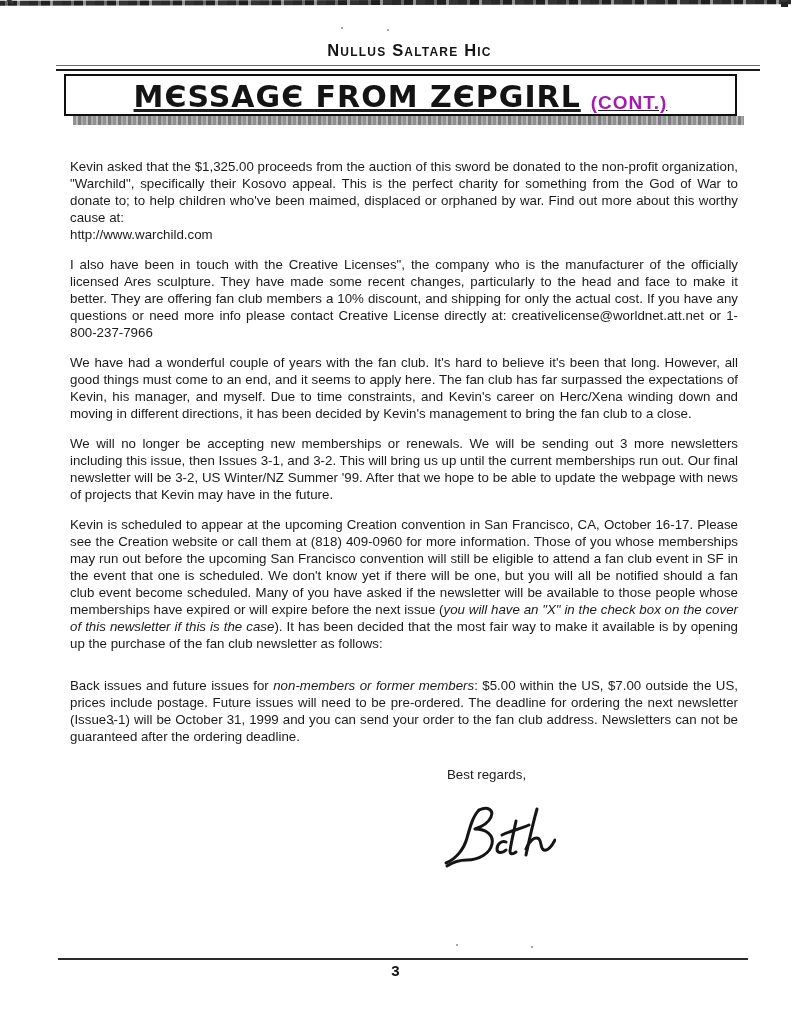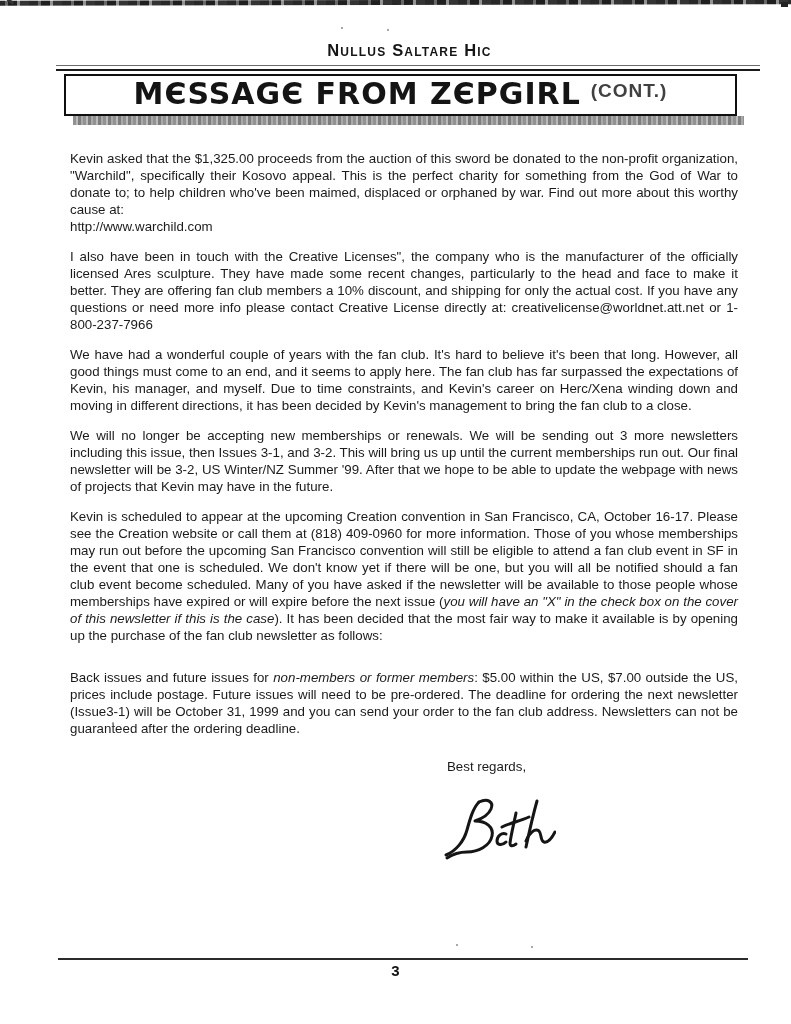--- a/index.html
+++ b/index.html
@@ -22,38 +22,38 @@
     position:absolute; top:41px; left:14px; width:100%; text-align:center;
     font-weight:bold; font-variant:small-caps; font-size:16.5px; letter-spacing:1.2px; color:#151515;
   }
   .double-rule {
     position:absolute; top:65px; left:56px; width:704px; height:3px;
     border-top:1px solid #6a6a6a; border-bottom:2px solid #1a1a1a;
   }
   .titlebox {
     position:absolute; top:74px; left:64px; width:669px; height:38px;
     border:2px solid #0f0f0f; background:#fff;
-    display:flex; align-items:flex-start; justify-content:center; gap:10px;
+    display:flex; align-items:flex-end; justify-content:center; gap:10px;text-decoration:underline;
   }
   .title-main {
     font-family:"DejaVu Sans",sans-serif; font-weight:bold;
     font-size:30px; letter-spacing:1px; color:#141414; white-space:nowrap;
   }
-  .title-suffix { font-weight:bold; font-size:19px; letter-spacing:1px; color:#404040; padding-top:4px; }
+  .title-suffix { font-weight:bold; font-size:19px; letter-spacing:1px; color:#a21caf; padding-top:4px; }
   .titlebox-shadow {
     position:absolute; top:116px; left:73px; width:671px; height:9px;
     background:repeating-linear-gradient(90deg,#858585 0 3px,#b3b3b3 3px 5px,#6f6f6f 5px 8px,#a0a0a0 8px 10px);
     opacity:.9;
   }
 
   .letter-body {
     position:absolute; top:146px; left:70px; width:668px;
     font-size:13.3px; line-height:17px; text-align:justify;
   }
-  .para { margin:4px 0 13px 0; }
+  .para { margin:12px 0 13px 0; }
   .para.gap-lg { margin-bottom:25px; }
   .it { font-style:italic; }
 
   .closing { margin:21px 0 8px 377px; text-align:left; }
   .signature-block { margin:22px 0 0 366px; width:120px; height:64px; }
   .signature-block svg { display:block; }
   .sr-text {
     position:absolute; width:1px; height:1px; overflow:hidden;
     clip:rect(0 0 0 0); white-space:nowrap;
   }

